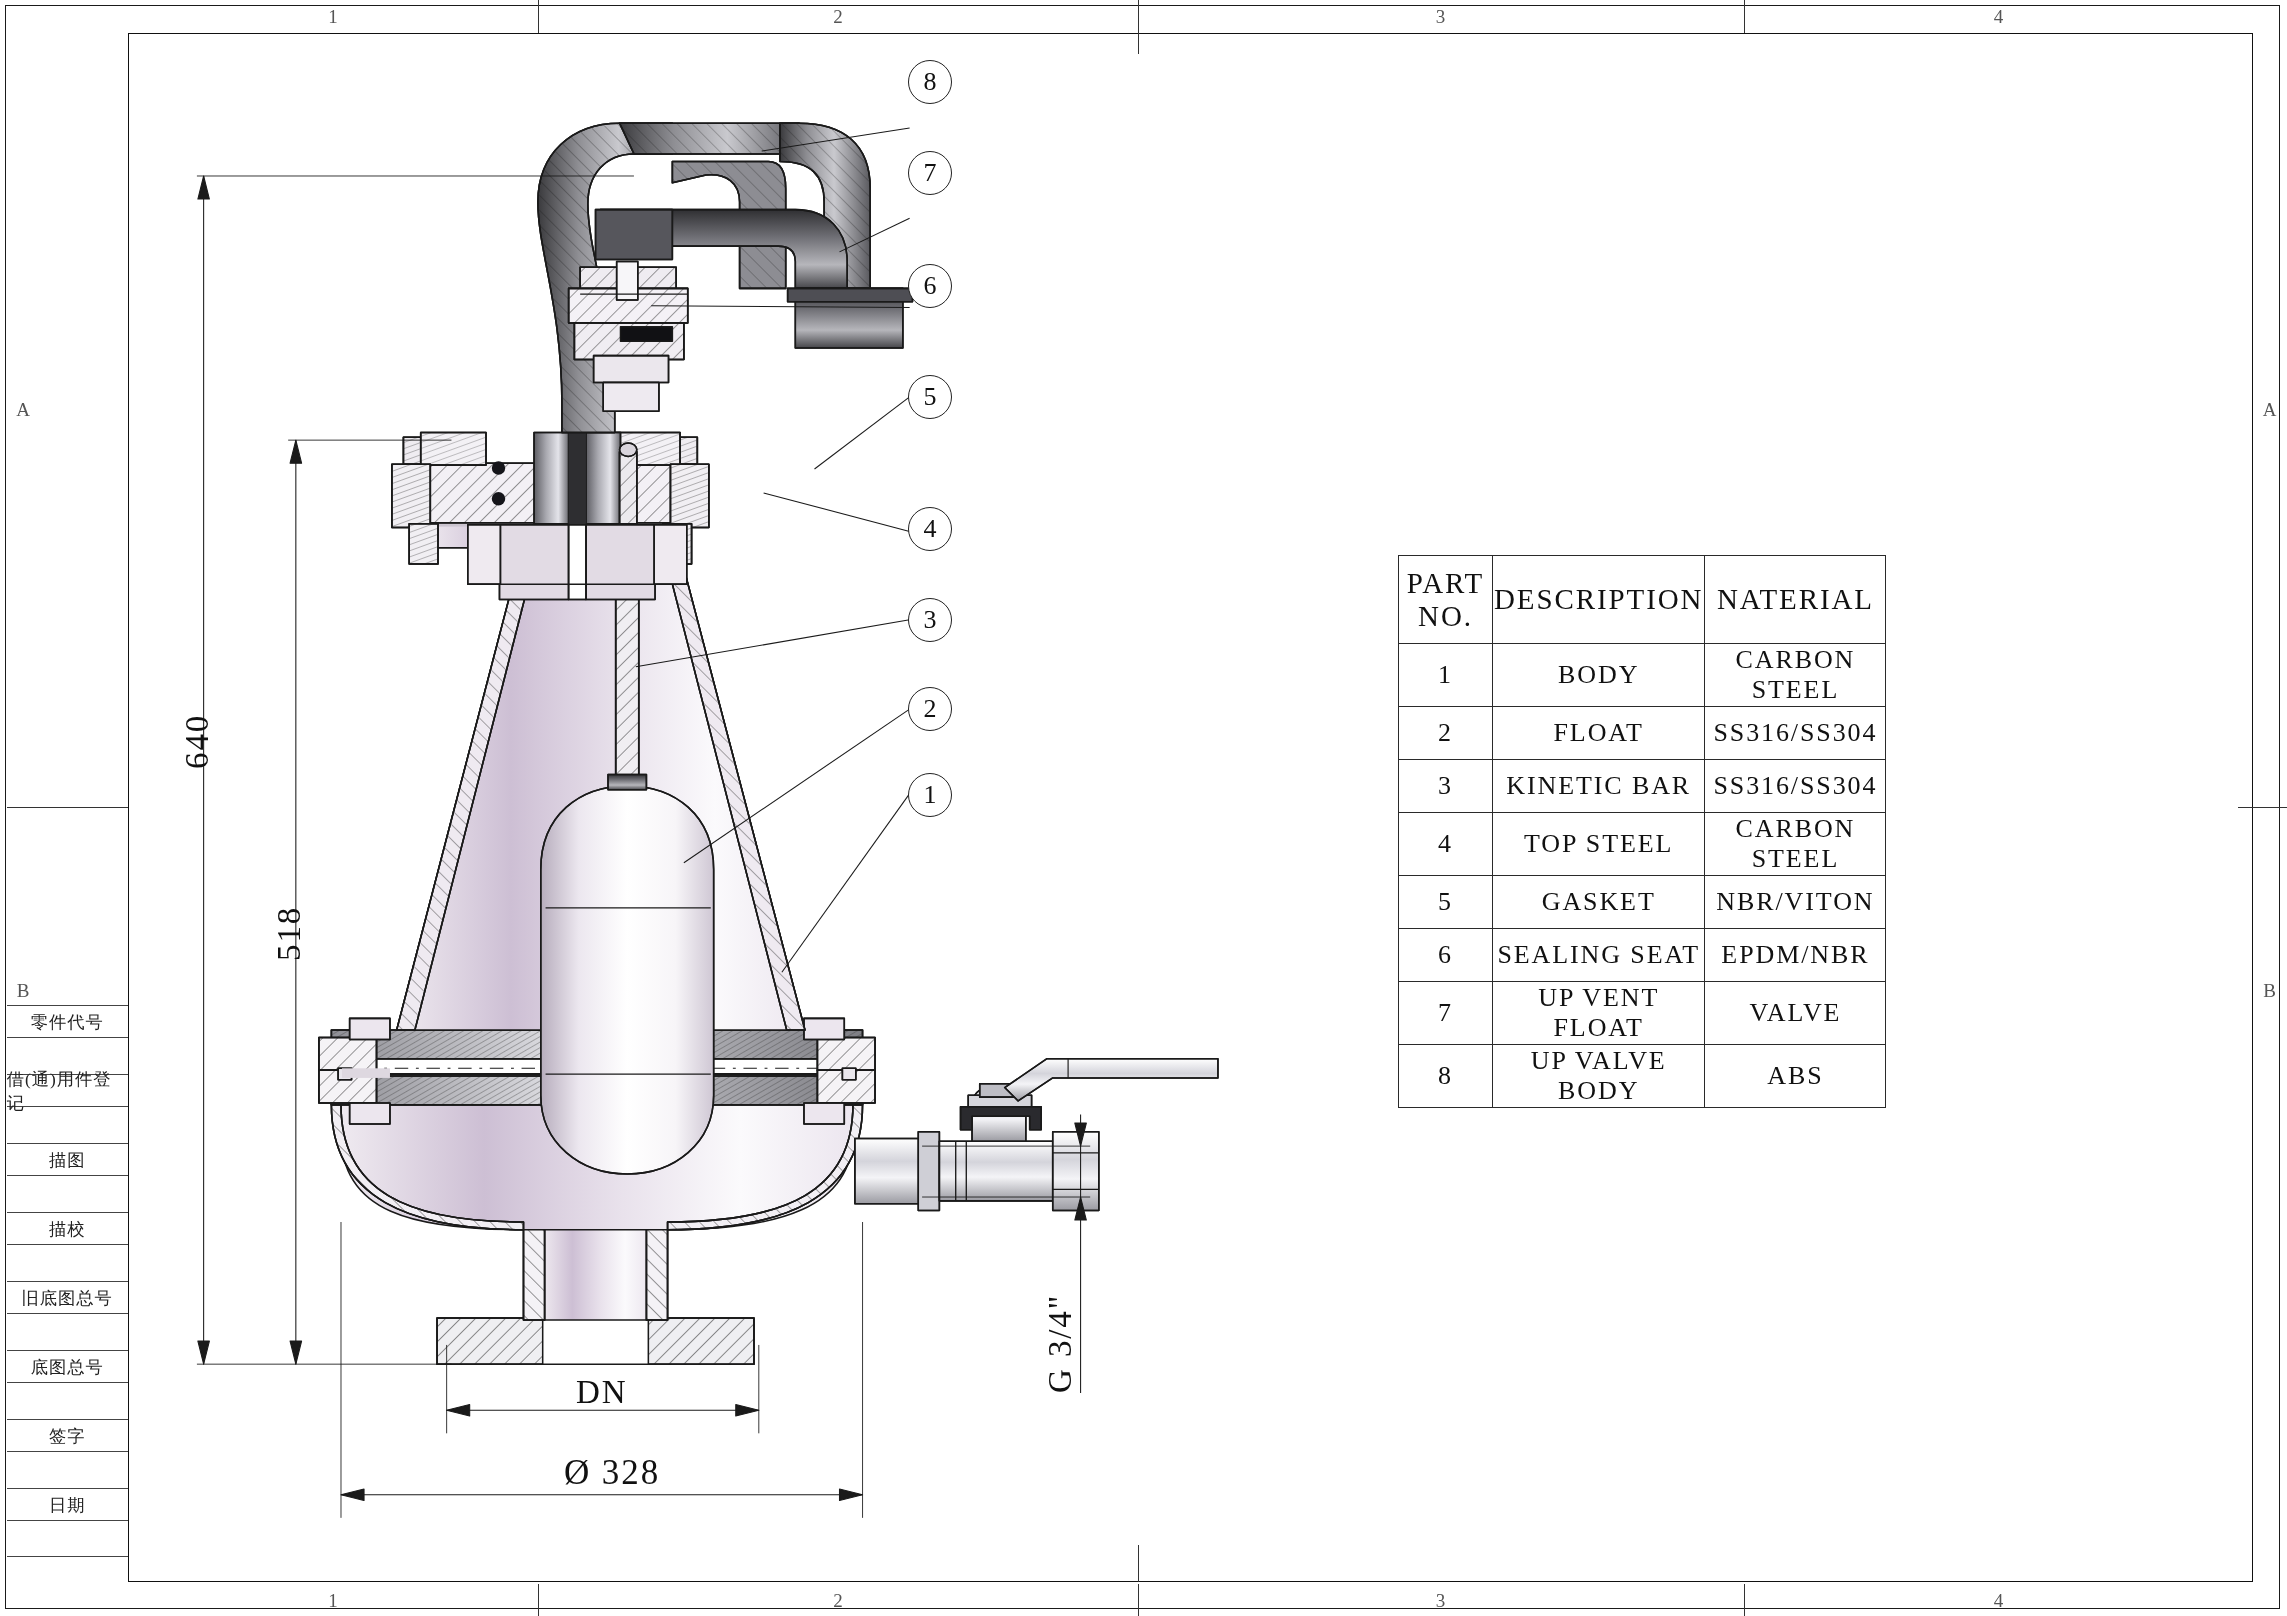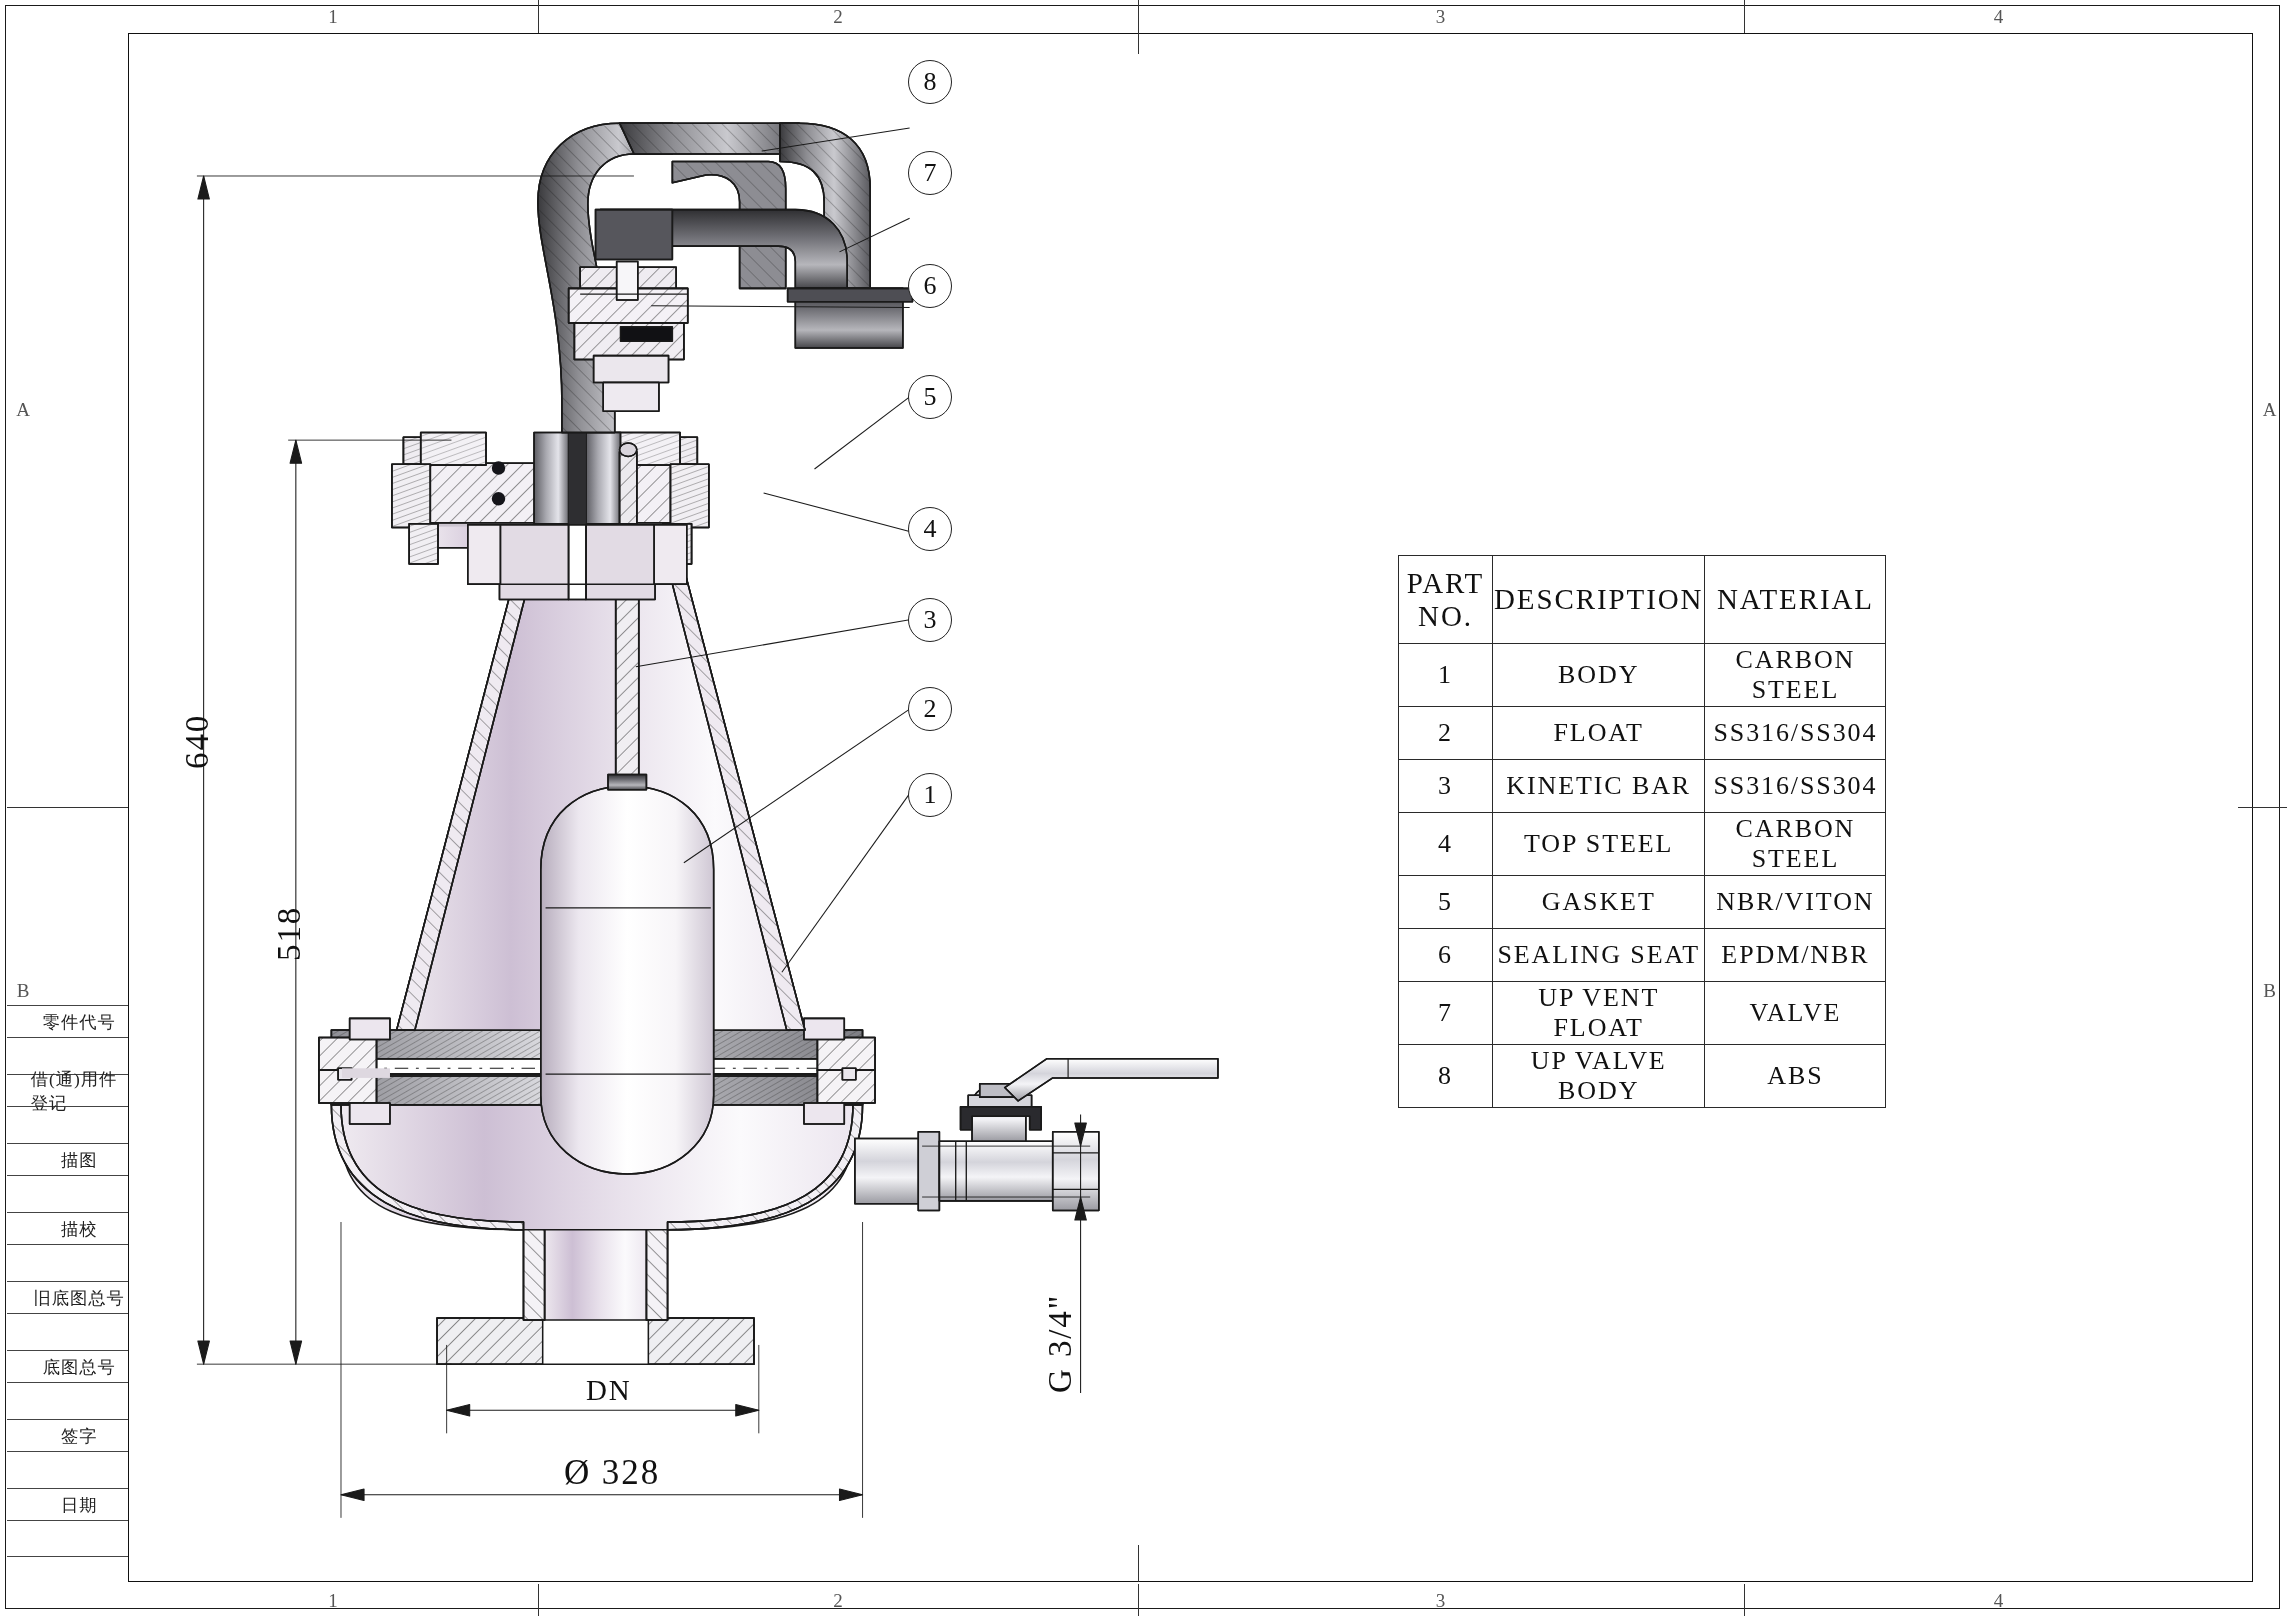--- a/index.html
+++ b/index.html
@@ -21,21 +21,21 @@
       font-size:19px;color:#555;font-family:"Liberation Serif",serif;}
   .vline{position:absolute;width:1px;background:#333;}
   .hline{position:absolute;height:1px;background:#333;}
   .tick{position:absolute;background:#333;}
 
   
   .left-col{position:absolute;left:6.7px;top:1005px;width:121px;}
   .lrow{border-top:1px solid #444;box-sizing:border-box;
         display:flex;align-items:center;justify-content:center;
         font-size:17.3px;font-family:"Liberation Serif",serif;color:#222;}
-  .lrow.label{height:32px;letter-spacing:1px;padding-left:24px;}
+  .lrow.label{height:32px;letter-spacing:1px;}
   .lrow.blank{height:37px;}
   .left-col .lrow:last-child{border-bottom:1px solid #444;}
 
   
   .parts-table{position:absolute;left:1398px;top:555px;
        border-collapse:collapse;}
   .parts-table td,.parts-table th{
        border:1px solid #2a2a2a;font-weight:normal;
        font-family:"Liberation Serif",serif;
        text-align:center;color:#111;letter-spacing:1.9px;}
@@ -558,18 +558,18 @@
   <div class="balloon" style="left:908px;top:151px;">7</div>
   <div class="balloon" style="left:908px;top:264px;">6</div>
   <div class="balloon" style="left:908px;top:375px;">5</div>
   <div class="balloon" style="left:908px;top:507px;">4</div>
   <div class="balloon" style="left:908px;top:598px;">3</div>
   <div class="balloon" style="left:908px;top:687px;">2</div>
   <div class="balloon" style="left:908px;top:773px;">1</div>
 
   <div class="dimtxt rot90" style="left:179px;top:769px;font-size:33px;">640</div>
   <div class="dimtxt rot90" style="left:271px;top:961px;font-size:33px;">518</div>
-  <div class="dimtxt" style="left:576px;top:1374px;font-size:29px;margin-left:10px;">DN</div>
+  <div class="dimtxt" style="left:576px;top:1374px;font-size:33px;">DN</div>
   <div class="dimtxt" style="left:564px;top:1453px;font-size:35px;">Ø 328</div>
   <div class="dimtxt rot90" style="left:1042px;top:1393px;font-size:33px;">G 3/4"</div>
 
 </div>
 
 
 </body></html>

